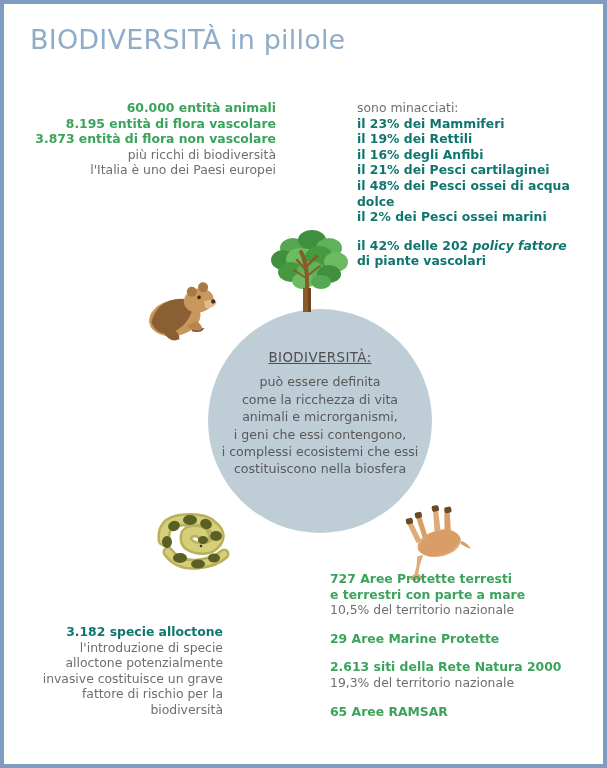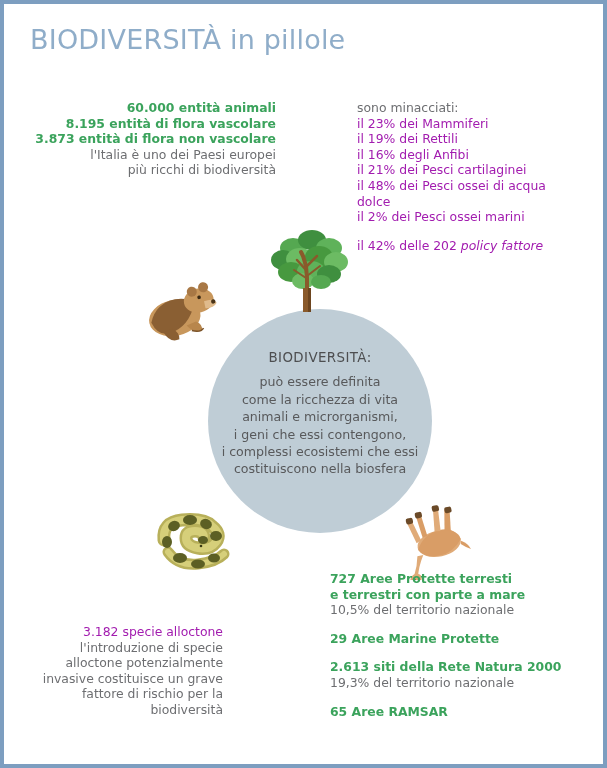--- a/index.html
+++ b/index.html
@@ -39,21 +39,21 @@
 
   
   .txt-block {
     position: absolute;
     line-height: 15.6px;
     font-size: 12.4px;
     color: #6d6e71;
   }
   .txt-block .ln { display: block; white-space: nowrap; }
   .green { color: #3ba35c; font-weight: bold; }
-  .red   { color: #a21caf; font-weight: normal; }
+  .red   { color: #0f766e; font-weight: bold; }
   .grey  { color: #6d6e71; font-weight: normal; }
   .ital  { font-style: italic; }
   .spacer { display: block; height: 13px; }
 
   #block-top-left  { right: 327px; top: 96px;  text-align: right; }
   #block-top-right { left: 353px;  top: 96px;  text-align: left; width: 200px; }
   #block-bot-left  { right: 380px; top: 620px; text-align: right; width: 230px; }
   #block-bot-right { left: 326px;  top: 567px; text-align: left;  width: 250px; }
 
   
@@ -75,20 +75,21 @@
     color: #58595b;
     font-size: 12.6px;
     line-height: 17.4px;
   }
   #circle-text .heading {
     display: block;
     font-size: 13.4px;
     letter-spacing: 0.4px;
     margin-bottom: 7px;
     color: #4d4e50;
+    text-decoration: underline;
   }
   #circle-text .ln { display: block; }
 
   
   .art { position: absolute; }
   #art-tree  { left: 263px; top: 222px; }
   #art-bear  { left: 140px; top: 278px; }
   #art-snake { left: 150px; top: 500px; }
   #art-deer  { left: 396px; top: 492px; }
 </style>
@@ -98,35 +99,36 @@
 <div id="infographic">
 
   <div id="title">
     <span class="strong">BIODIVERSITÀ</span><span> in pillole</span>
   </div>
 
   <div class="txt-block" id="block-top-left">
       <span class="ln green">60.000 entità animali</span>
       <span class="ln green">8.195 entità di flora vascolare</span>
       <span class="ln green">3.873 entità di flora non vascolare</span>
+      <span class="ln grey">più ricchi di biodiversità</span>
       <span class="ln grey">l'Italia è uno dei Paesi europei</span>
-      <span class="ln grey">più ricchi di biodiversità</span>
     </div>
 
   <div class="txt-block" id="block-top-right">
       <span class="ln grey">sono minacciati:</span>
       <span class="ln red">il 23% dei Mammiferi</span>
       <span class="ln red">il 19% dei Rettili</span>
       <span class="ln red">il 16% degli Anfibi</span>
       <span class="ln red">il 21% dei Pesci cartilaginei</span>
       <span class="ln red">il 48% dei Pesci ossei di acqua</span>
       <span class="ln red">dolce</span>
       <span class="ln red">il 2% dei Pesci ossei marini</span>
       <span class="spacer"></span>
       <span class="ln red">il 42% delle 202 <span class="ital">policy fattore</span></span>
+      <span class="ln red">di piante vascolari</span>
     </div>
 
   <div id="circle"></div>
   <div id="circle-text">
     <span class="heading">BIODIVERSITÀ:</span>
     <span id="circle-lines"><span class="ln">può essere definita</span><span class="ln">come la ricchezza di vita</span><span class="ln">animali e microrganismi,</span><span class="ln">i geni che essi contengono,</span><span class="ln">i complessi ecosistemi che essi</span><span class="ln">costituiscono nella biosfera</span></span>
   </div>
 
   <div class="art" id="art-tree">
     <svg width="84" height="86" viewBox="0 0 84 86" aria-hidden="true">

